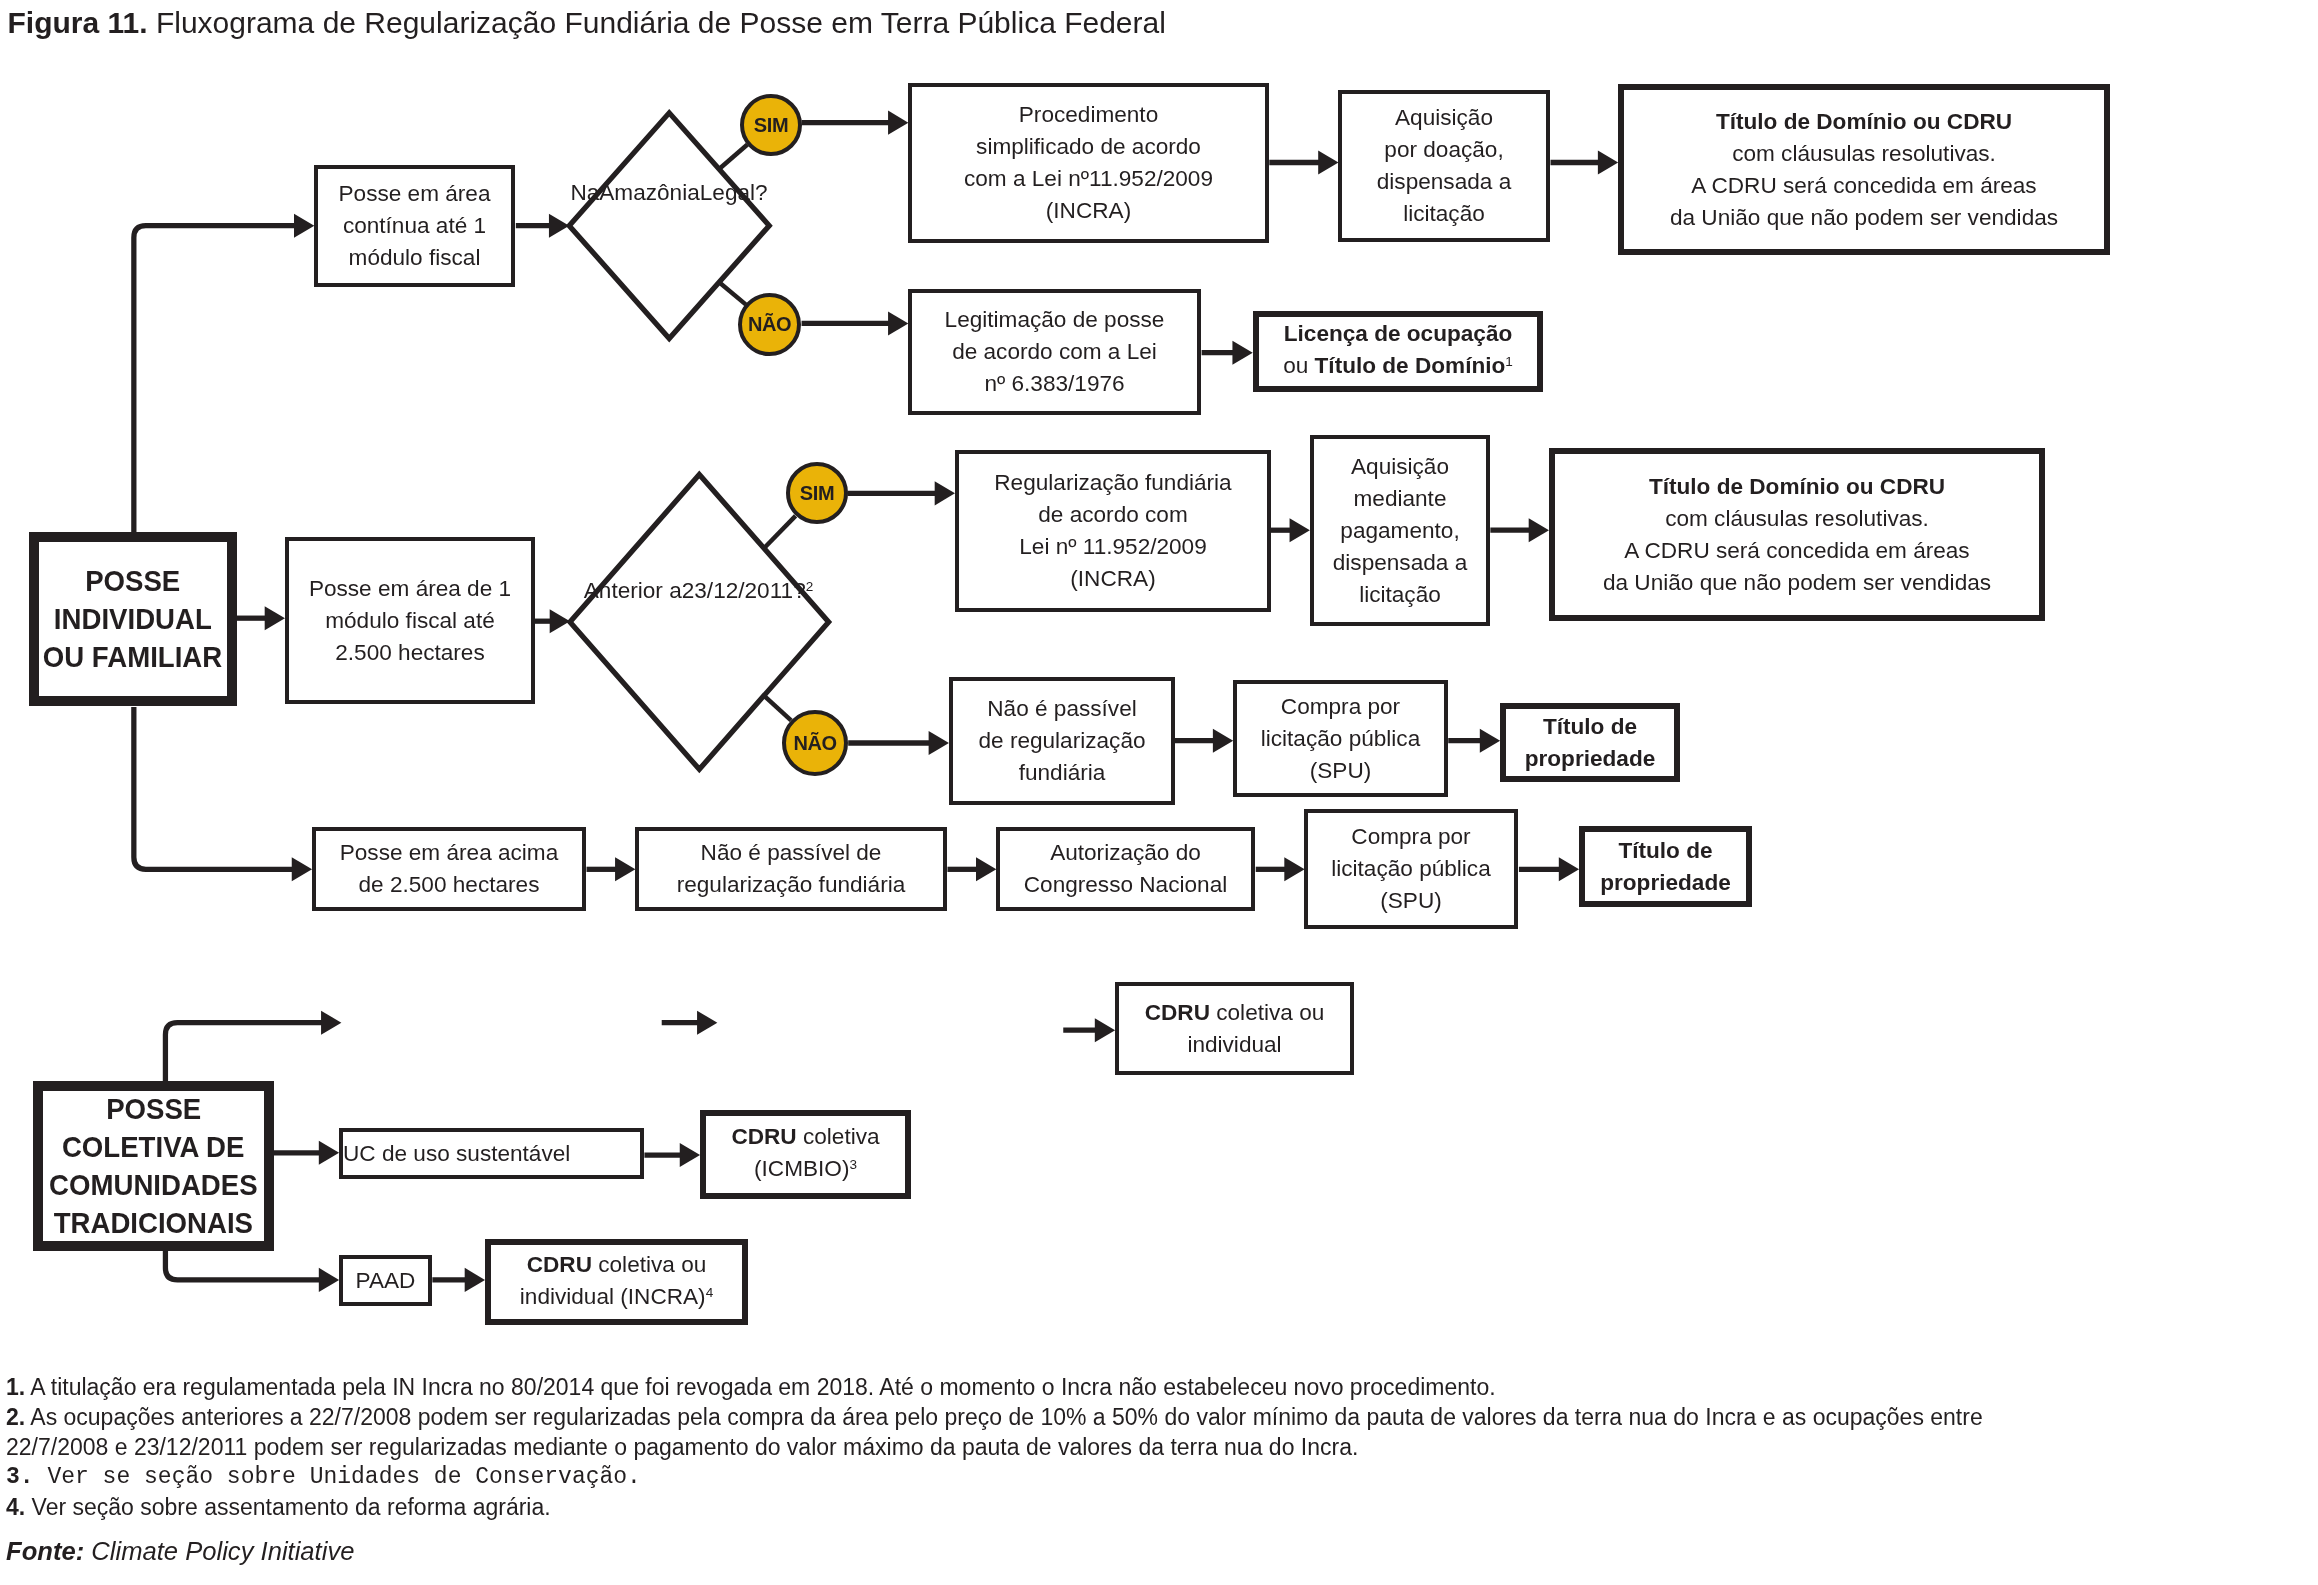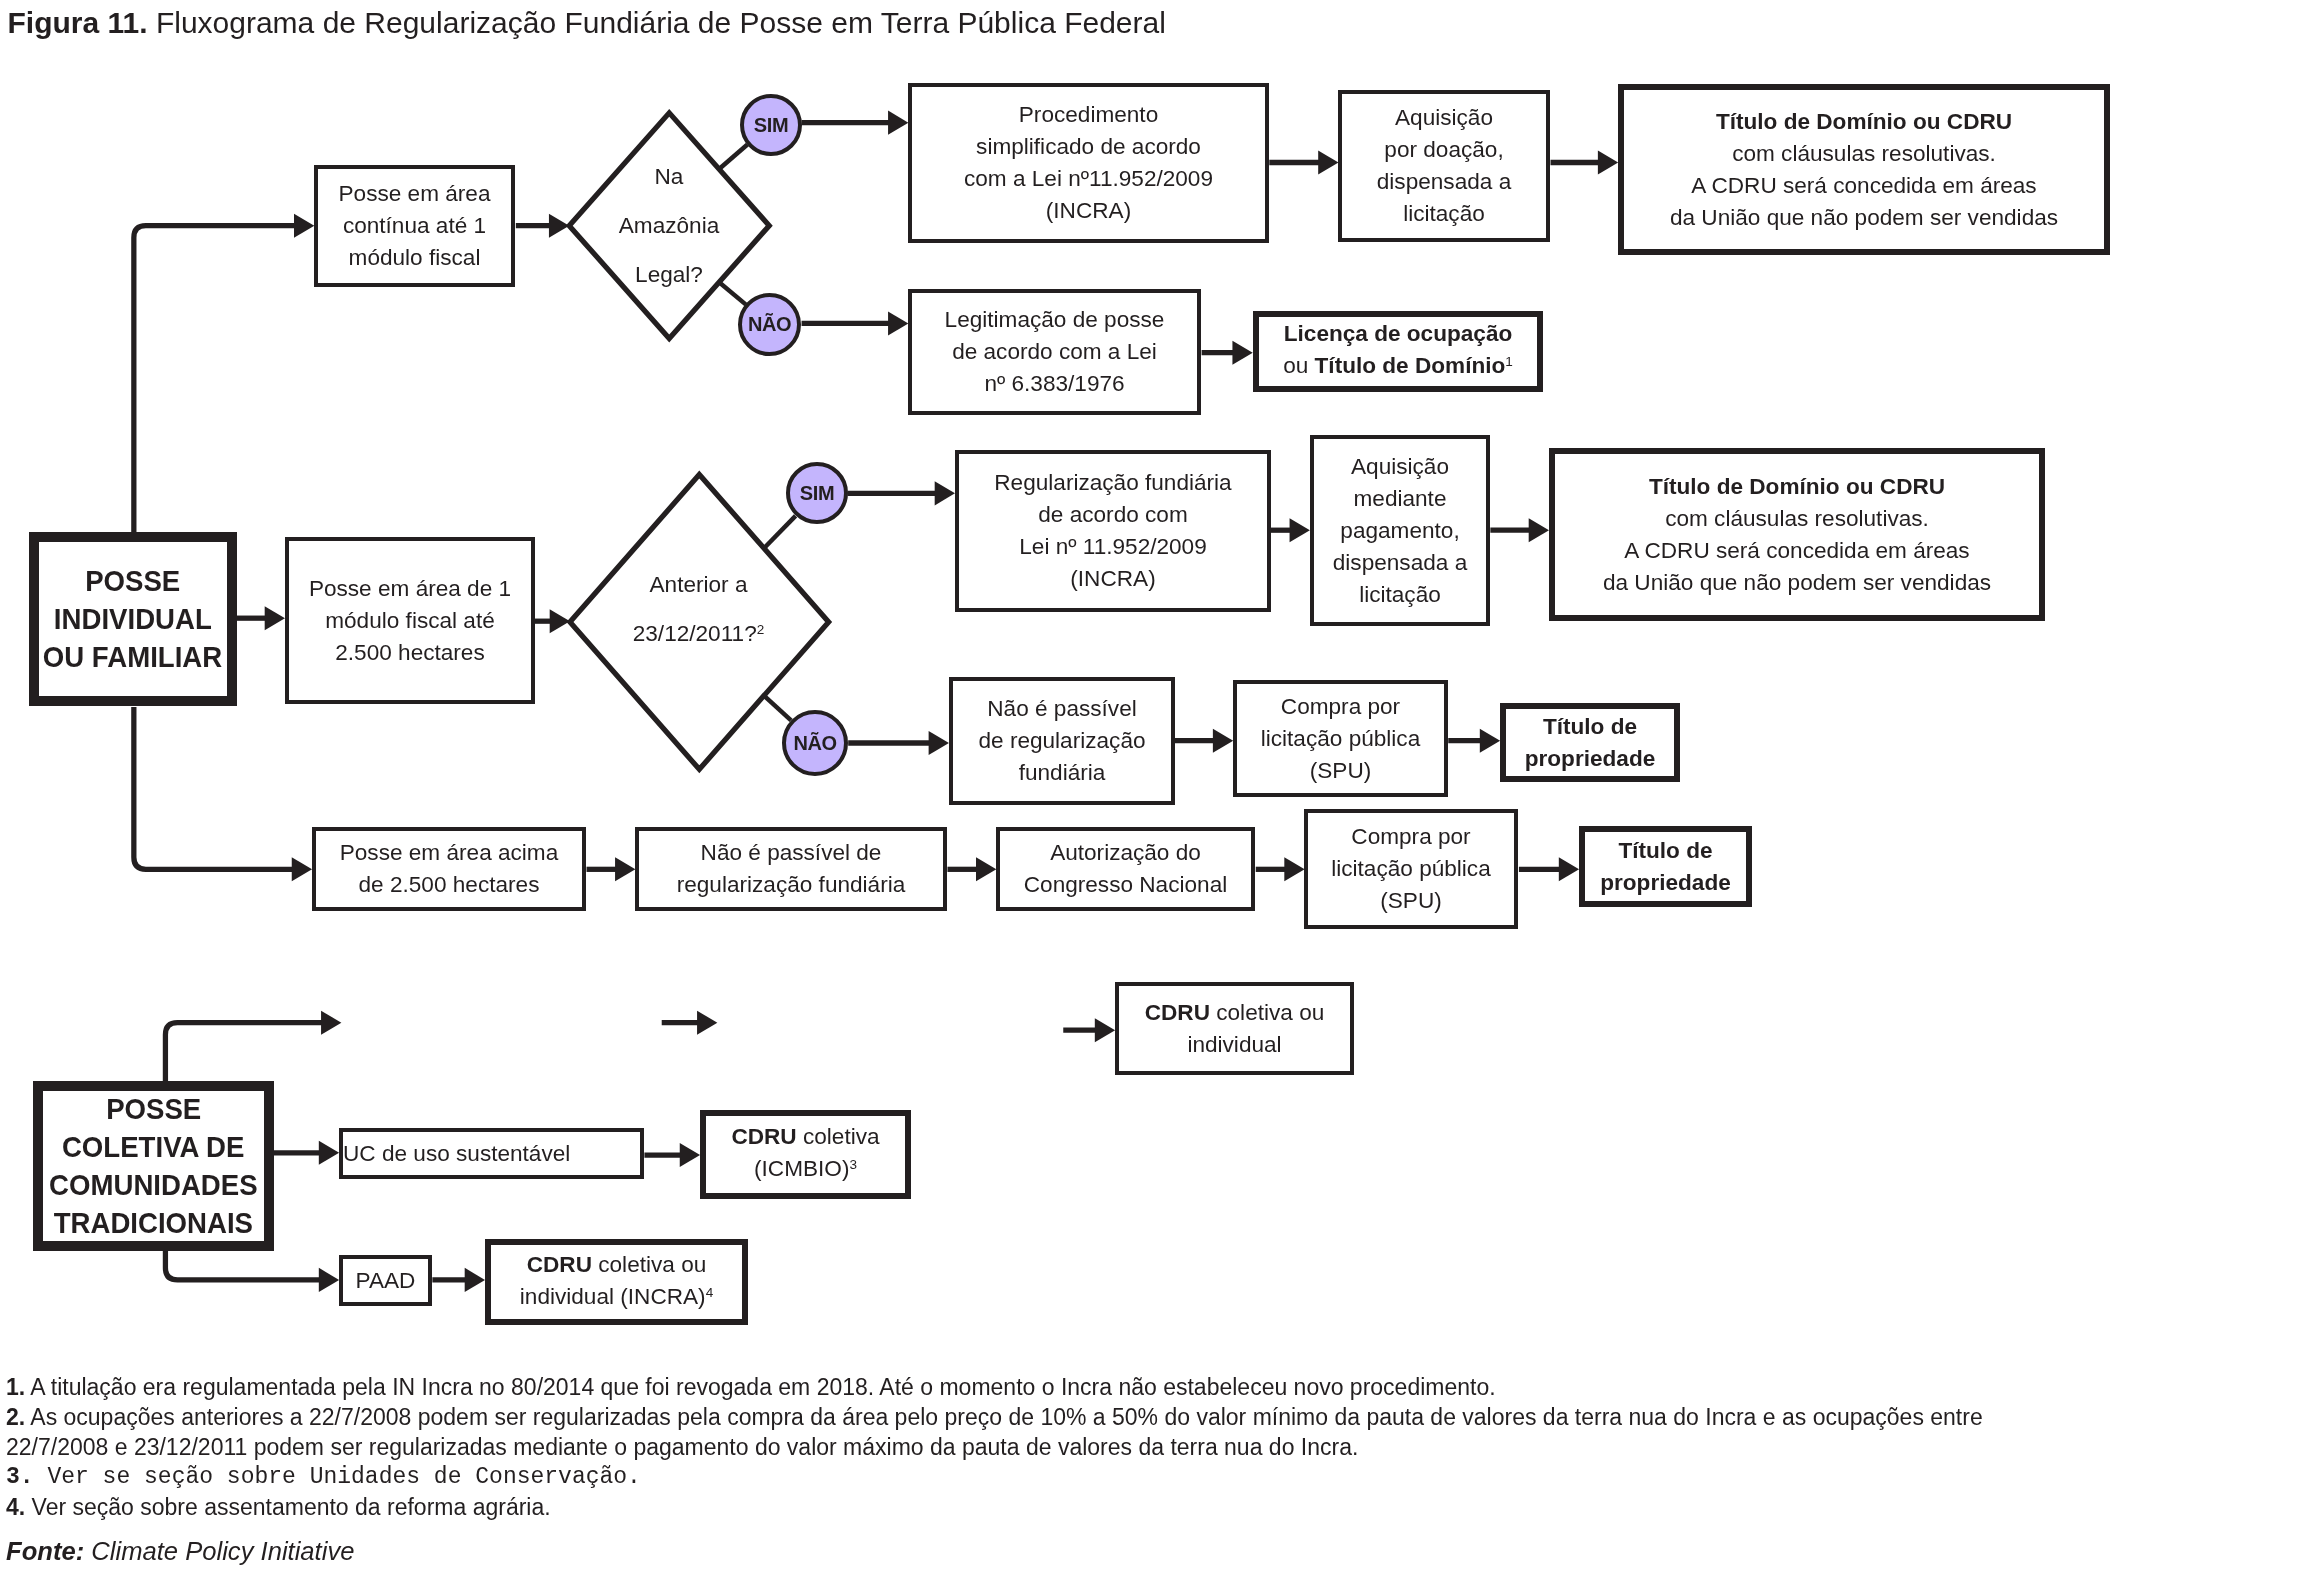--- a/index.html
+++ b/index.html
@@ -9,25 +9,25 @@
   .box{position:absolute;background:#ffffff;border:4.5px solid #231f20;box-sizing:border-box;
        display:flex;flex-direction:column;justify-content:center;align-items:center;
        text-align:center;font-size:22.6px;line-height:32px;z-index:3;}
   .box.outcome{border-width:6.8px;}
   .box.heavy{border-width:10.5px;font-weight:bold;font-size:30px;line-height:38px;}
   .box.heavy .ln{transform:scaleX(0.92);}
   .box.left{align-items:flex-start;}
   .ln{white-space:nowrap;}
   .b{font-weight:bold;}
   .sup{font-size:0.6em;position:relative;top:-0.5em;}
-  .circle{position:absolute;background:#c4b5fd;border:4.5px solid #231f20;border-radius:50%;
+  .circle{position:absolute;background:#eab308;border:4.5px solid #231f20;border-radius:50%;
           box-sizing:border-box;display:flex;align-items:center;justify-content:center;
           font-weight:bold;font-size:20px;z-index:4;letter-spacing:-0.4px;}
-  .dtext{position:absolute;display:flex;flex-direction:column;justify-content:center;
-         text-align:center;font-size:22.6px;line-height:35px;z-index:3;gap:14px;}
+  .dtext{position:absolute;display:flex;flex-direction:row;justify-content:center;
+         text-align:center;font-size:22.6px;line-height:35px;z-index:3;}
   .title{position:absolute;left:7.5px;top:6px;font-size:30px;z-index:2;white-space:nowrap;}
   .fn{position:absolute;left:6px;font-size:23px;z-index:2;white-space:nowrap;}
   .source{position:absolute;left:6px;top:1537px;font-size:25.6px;font-style:italic;z-index:2;white-space:nowrap;}
   .shaft{stroke:#231f20;stroke-width:7;fill:none;}
   .thin{stroke:#231f20;stroke-width:6;fill:none;}
   .head{fill:#231f20;stroke:none;}
   .diamond{fill:#ffffff;stroke:#231f20;stroke-width:7;}
 </style>
 </head>
 <body>

